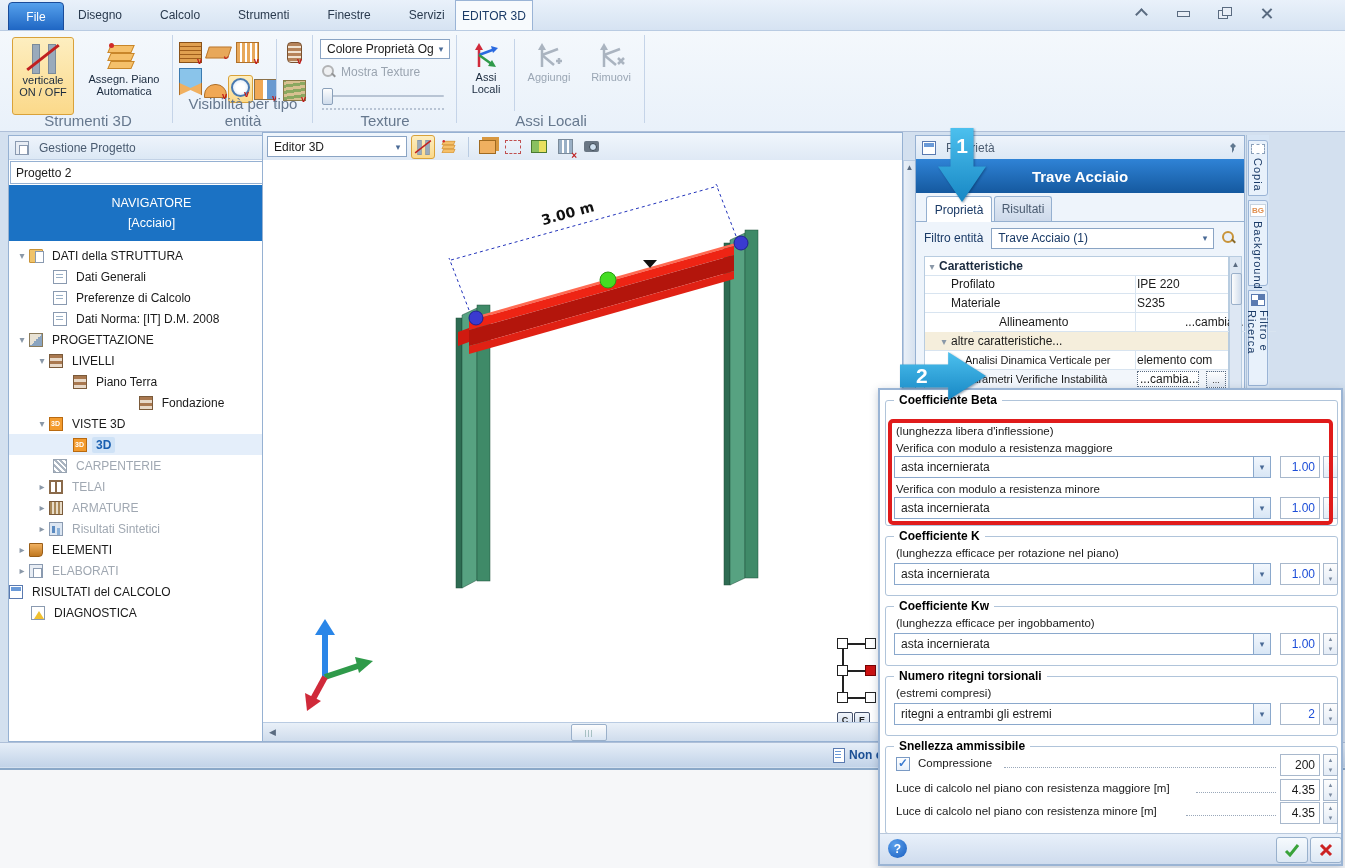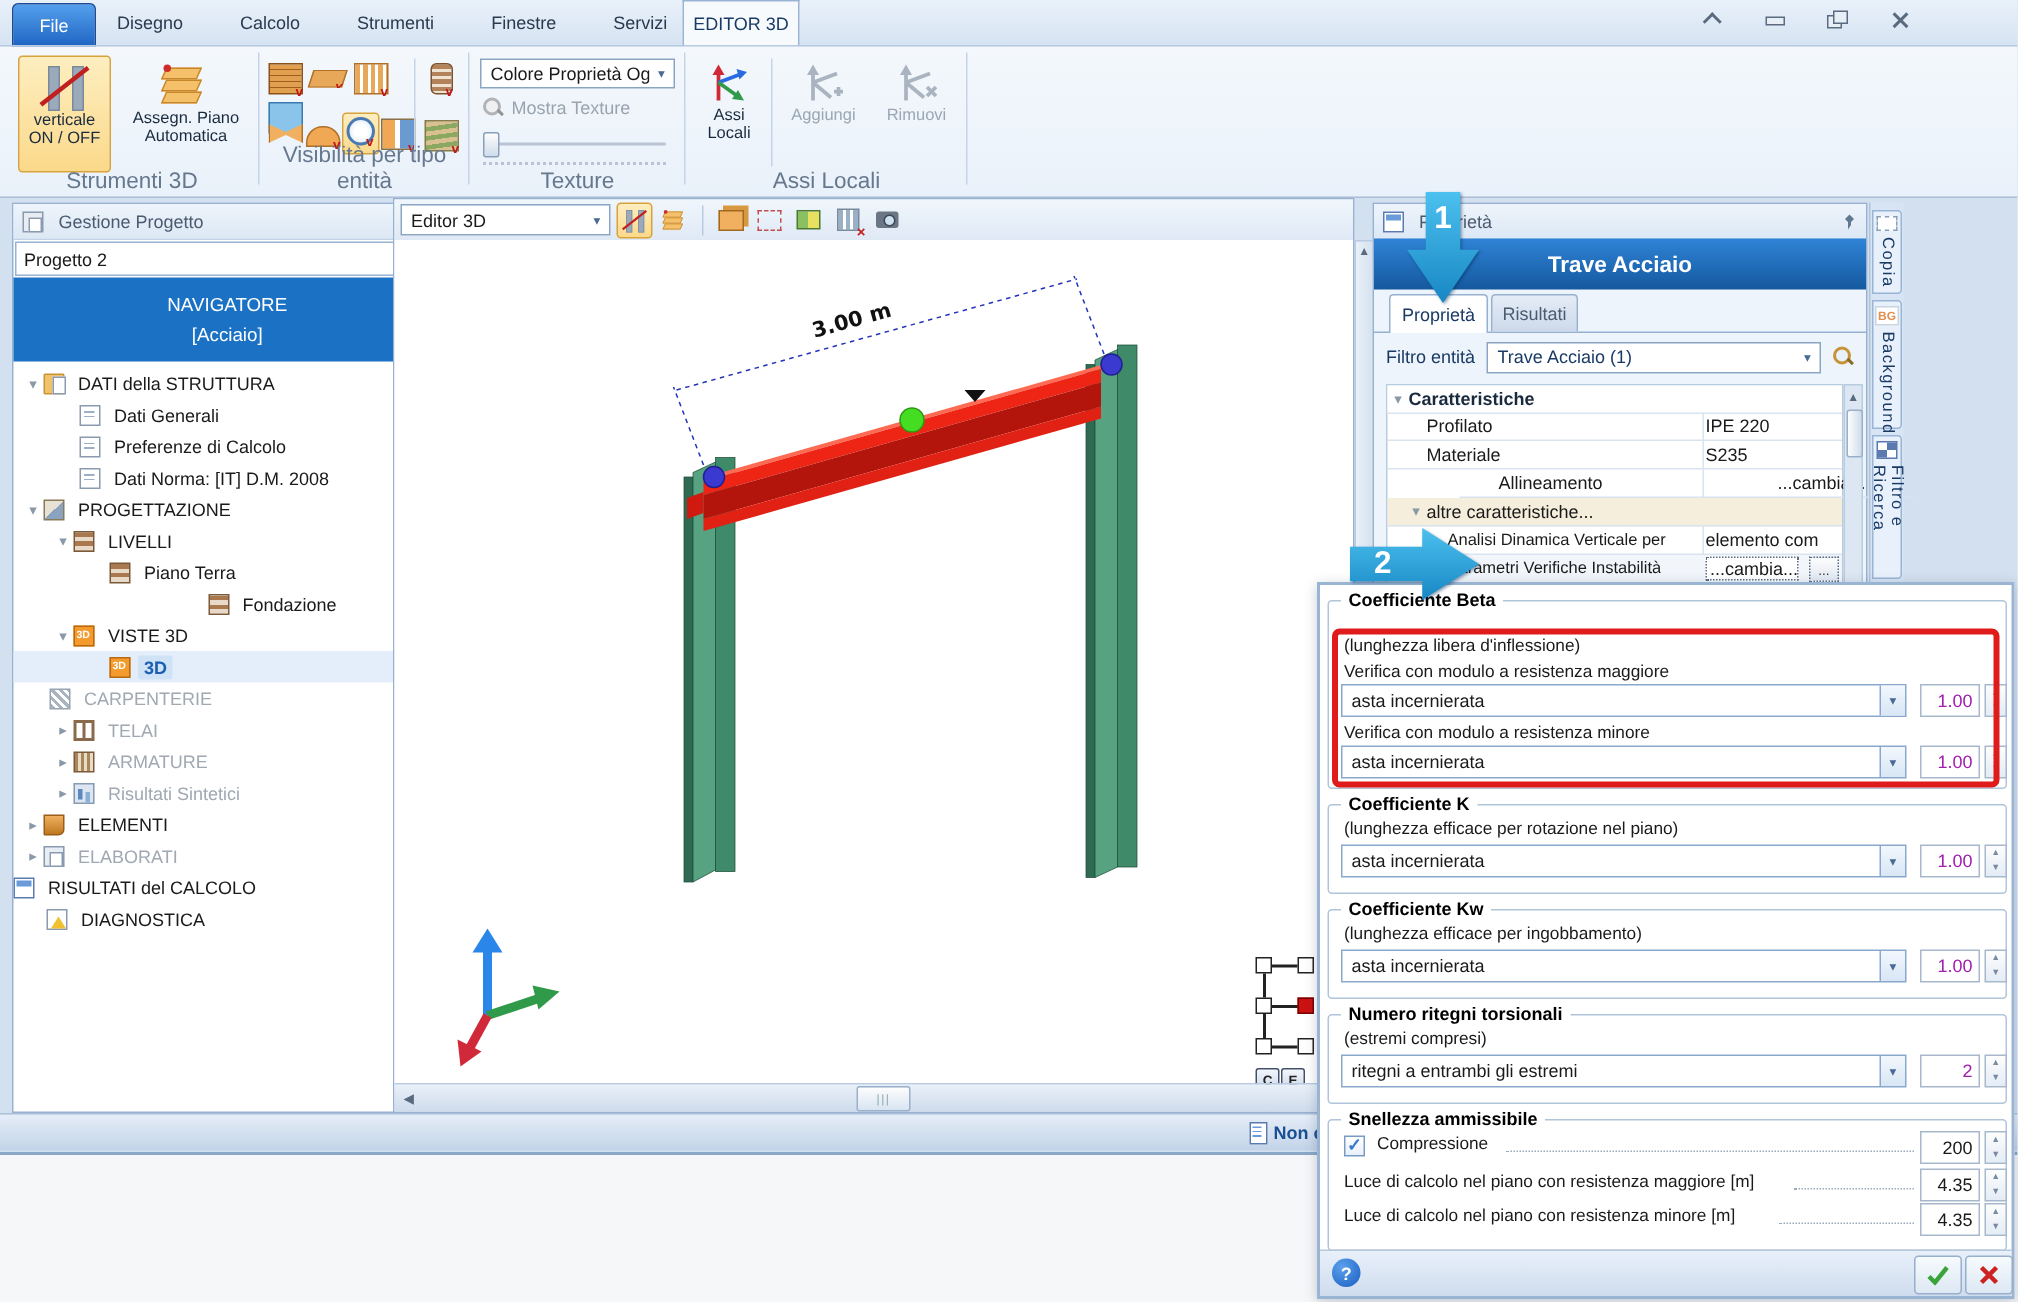--- a/index.html
+++ b/index.html
@@ -163,21 +163,21 @@
   .status-text{position:absolute;left:849px;top:5px;color:#1b4f94;font-weight:bold;white-space:nowrap;}
 
   
   .dialog{position:absolute;left:878px;top:388px;width:465px;height:478px;background:#fff;border:2px solid #9ab4d4;box-sizing:border-box;z-index:50;box-shadow:0 2px 8px rgba(40,60,90,.25);}
   .grp{position:absolute;left:5px;width:453px;border:1px solid #b0c4da;border-radius:3px;box-sizing:border-box;}
   .grp-title{position:absolute;top:-8px;left:8px;background:#fff;padding:0 5px;color:#000000;font-weight:bold;font-size:12px;white-space:nowrap;}
   .note{position:absolute;left:10px;font-size:11.5px;color:#1a1a1a;white-space:nowrap;}
   .dcombo{position:absolute;left:8px;width:377px;height:22px;border:1px solid #8aa8cc;background:#fff;display:flex;align-items:center;box-sizing:border-box;}
   .dcombo .dtext{flex:1;padding:0 6px;overflow:hidden;white-space:nowrap;}
   .dcombo .darr{border-left:1px solid #8aa8cc;background:linear-gradient(#f2f7fd,#d8e6f5);height:100%;}
-  .dspin-val{position:absolute;left:394px;width:40px;height:22px;border:1px solid #a8b8cc;display:flex;align-items:center;justify-content:flex-end;padding-right:4px;box-sizing:border-box;color:#a21caf;background:#fff;}
+  .dspin-val{position:absolute;left:394px;width:40px;height:22px;border:1px solid #a8b8cc;display:flex;align-items:center;justify-content:flex-end;padding-right:4px;box-sizing:border-box;color:#1d4ed8;background:#fff;}
   .dspin-val.en{color:#1a1a1a;}
   .dspin-arr{position:absolute;left:437px;width:15px;height:22px;border:1px solid #a8b8cc;box-sizing:border-box;display:flex;flex-direction:column;background:linear-gradient(#fdfdfd,#e4ecf6);}
   .dspin-arr span{flex:1;display:flex;align-items:center;justify-content:center;font-size:6px;color:#7a8aa0;}
   .sp-up::before{content:"▲";}
   .sp-dn::before{content:"▼";}
   .redbox{position:absolute;left:2px;top:18px;width:445px;height:106px;border:4px solid #e01b1b;border-radius:5px;box-sizing:border-box;z-index:2;pointer-events:none;}
   .chkbox{position:absolute;width:14px;height:14px;border:1px solid #7a9ac4;background:linear-gradient(#fff,#e8f0fa);box-sizing:border-box;}
   .chkbox::after{content:"✓";position:absolute;left:1px;top:-2px;color:#3a7ad0;font-size:12px;font-weight:bold;}
   .leader{position:absolute;border-bottom:1px dotted #9aa8ba;height:1px;}
   .dfooter{position:absolute;left:0;bottom:0;width:461px;height:30px;background:linear-gradient(#e8f0fa,#cfdcee);border-top:1px solid #b8c8dc;}
@@ -371,21 +371,21 @@
           </div>
       <div class="trow" style="padding-left:26px;">
             <span class="chev c-down"></span>
             <span class="ticon i-3d"></span>
             <span class="lbl">VISTE 3D</span>
           </div>
       <div class="trow sel" style="padding-left:64px;">
             <span class="ticon i-3d"></span>
             <span class="lbl">3D</span>
           </div>
-      <div class="trow dis" style="padding-left:24px;">
+      <div class="trow dis" style="padding-left:44px;">
             <span class="ticon i-hatch"></span>
             <span class="lbl">CARPENTERIE</span>
           </div>
       <div class="trow dis" style="padding-left:26px;">
             <span class="chev c-right"></span>
             <span class="ticon i-telai"></span>
             <span class="lbl">TELAI</span>
           </div>
       <div class="trow dis" style="padding-left:26px;">
             <span class="chev c-right"></span>

